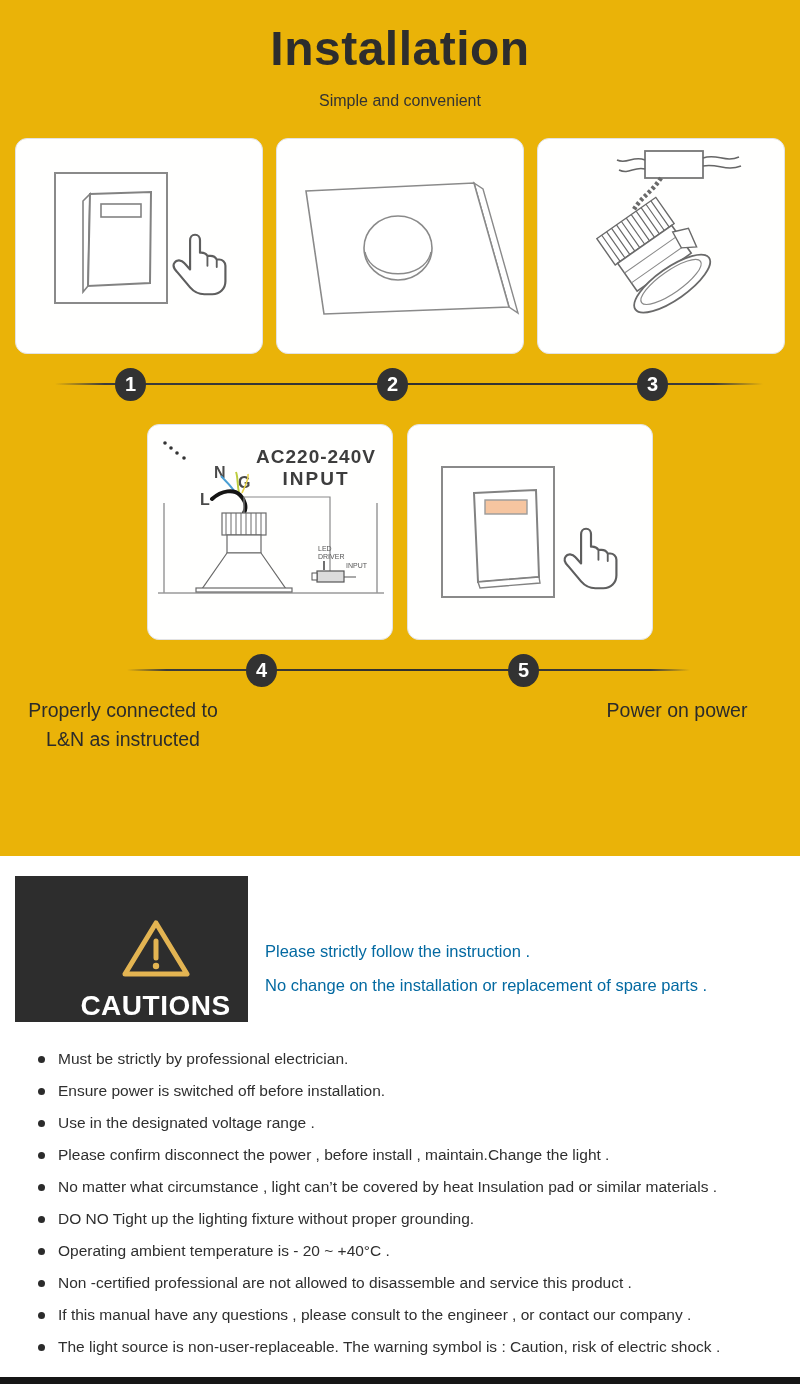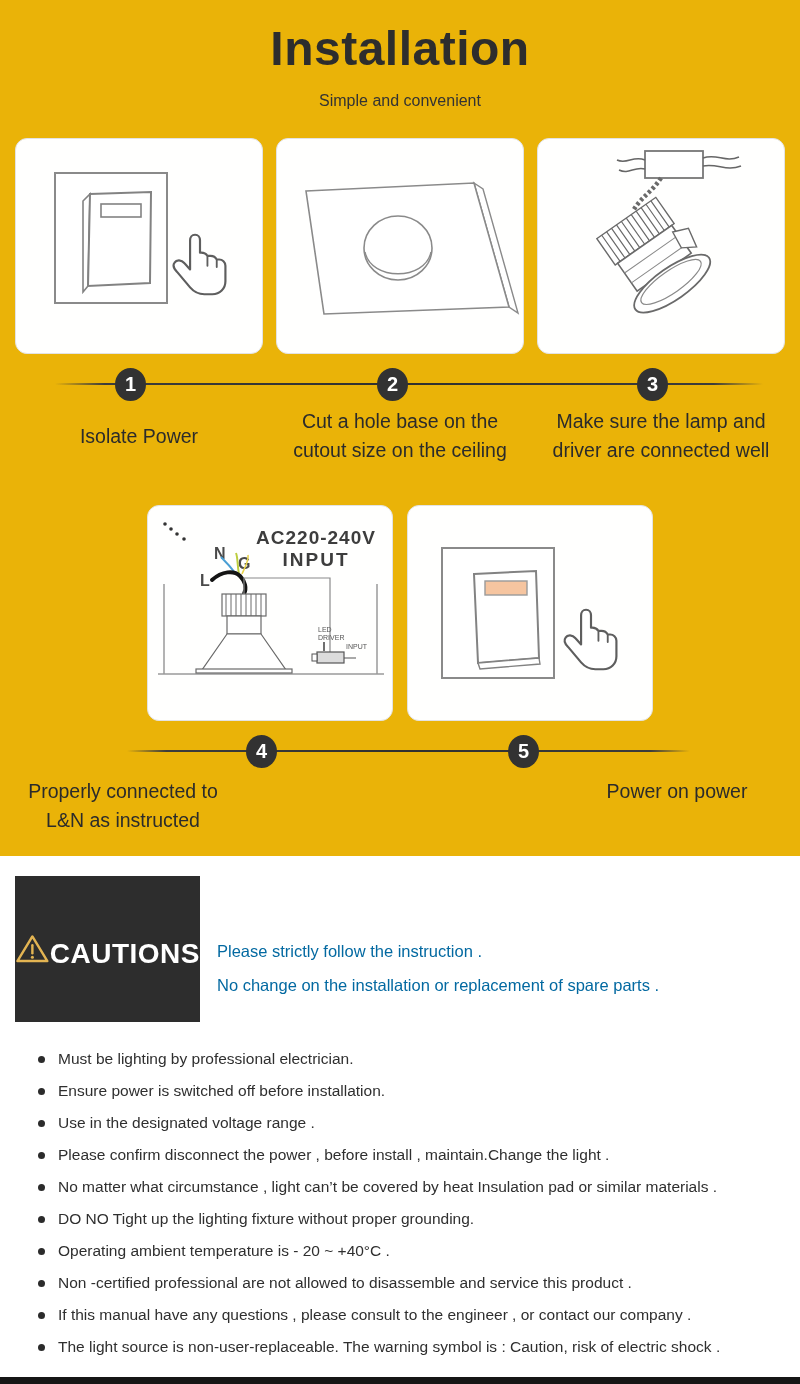--- a/index.html
+++ b/index.html
@@ -7,40 +7,40 @@
     width:800px;height:1384px;position:relative;background:#ffffff;
     font-family:"Liberation Sans", sans-serif;overflow:hidden;color:#2e2e2e;
   }
   .top-section{background:#eab308;height:856px;box-sizing:border-box;padding-top:20px;}
   .page-title{margin:0;text-align:center;font-size:48px;line-height:58px;font-weight:bold;color:#2d2d2d;letter-spacing:0.5px;}
   .page-subtitle{margin-top:10px;text-align:center;font-size:16px;line-height:26px;color:#333;}
   .panel-row1{display:flex;gap:13px;padding:0 15px;margin-top:24px;}
   .panel{background:#fffffe;border:1px solid #e3e3e4;border-radius:12px;height:216px;box-sizing:border-box;
          display:flex;align-items:center;justify-content:center;overflow:hidden;}
   .panel-row1 .panel{flex:1;}
-  .panel-row2{display:flex;gap:14px;justify-content:center;margin-top:40px;}
+  .panel-row2{display:flex;gap:14px;justify-content:center;margin-top:23px;}
   .panel-row2 .panel{width:246px;flex:none;}
   .badge-row{position:relative;height:33px;margin-top:14px;}
   .connector{position:absolute;top:15px;height:2px;
     background:linear-gradient(90deg,rgba(90,90,90,0) 0%,#3c3c3c 7%,#303030 50%,#3c3c3c 93%,rgba(90,90,90,0) 100%);}
   .connector-1{left:55px;width:708px;}
   .connector-2{left:127px;width:563px;}
   .step-badge{position:absolute;top:0;width:31px;height:33px;border-radius:50%;background:#323232;color:#fff;
     font-size:20px;font-weight:bold;display:flex;align-items:center;justify-content:center;}
   .caption-row1{display:flex;gap:13px;padding:0 15px;margin-top:6px;}
   .caption-row1 .cap-col{flex:1;display:flex;justify-content:center;align-items:center;}
   .caption-row2{display:flex;gap:14px;justify-content:space-between;margin-top:9px;}
   .caption-row2 .cap-col{width:246px;display:flex;justify-content:center;align-items:flex-start;}
   .step-caption{text-align:center;font-size:19.5px;line-height:29px;color:#2b2b2b;}
   .cap-w{max-width:242px;}
   .cap-w2{max-width:238px;}
   .cap-w4{max-width:232px;}
   .caution-section{display:flex;align-items:flex-start;margin:20px 15px 0;}
-  .caution-box{width:185px;height:146px;background:#2d2d2d;flex:none;display:flex;flex-direction:row;
-    align-items:center;justify-content:flex-end;}
+  .caution-box{width:185px;height:146px;background:#2d2d2d;flex:none;display:flex;flex-direction:column;
+    align-items:center;justify-content:flex-end;padding-left:48px;}
   .caution-heading{color:#ffffff;font-weight:bold;font-size:28px;letter-spacing:0.5px;margin-top:9px;}
   .caution-intro{margin-left:17px;padding-top:66px;font-size:16.5px;color:#0369a1;}
   .caution-intro p{margin:0 0 15px;line-height:19px;}
   .caution-list{list-style:none;margin:26px 0 0;padding:0 8px 0 38px;}
   .caution-list li{display:flex;align-items:center;height:22px;margin-bottom:10px;}
   .bullet-dot{width:7px;height:7px;border-radius:50%;background:#2b2b2b;margin-right:13px;flex:none;}
   .caution-item-text{font-size:15.5px;color:#2f2f2f;white-space:nowrap;}
   .bottom-bar{position:absolute;left:0;bottom:0;width:800px;height:7px;background:#161616;}
   svg text{font-family:"Liberation Sans",sans-serif;}
 </style>
@@ -95,31 +95,20 @@
     </div>
   </div>
 
   <div class="badge-row">
     <div class="connector connector-1"></div>
     <span class="step-badge" style="left:115px">1</span>
     <span class="step-badge" style="left:377px">2</span>
     <span class="step-badge" style="left:637px">3</span>
   </div>
 
-  <div class="caption-row1">
-    <div class="cap-col">
-        <div class="step-caption">Isolate Power</div>
-      </div>
-    <div class="cap-col">
-        <div class="step-caption cap-w">Cut a hole base on the cutout size on the ceiling</div>
-      </div>
-    <div class="cap-col">
-        <div class="step-caption cap-w2">Make sure the lamp and driver are connected well</div>
-      </div>
-  </div>
 
   <div class="panel-row2">
 
     <div class="panel">
       <svg width="244" height="214" viewBox="0 0 244 214">
         <circle cx="17" cy="18" r="1.8" fill="#333"></circle>
           <circle cx="23" cy="23" r="1.8" fill="#333"></circle>
         <circle cx="29" cy="28" r="1.8" fill="#333"></circle>
           <circle cx="36" cy="33" r="1.8" fill="#333"></circle>
         <text x="168" y="38" text-anchor="middle" font-size="19" font-weight="bold" fill="#3d3d3d" letter-spacing="1">AC220-240V</text>
@@ -190,21 +179,21 @@
   </div>
   <div class="caution-intro">
     <p>Please strictly follow the instruction .</p>
     <p>No change on the installation or replacement of spare parts .</p>
   </div>
 </div>
 
 <ul class="caution-list">
   <li>
       <span class="bullet-dot"></span>
-      <span class="caution-item-text">Must be lighting by professional electrician.</span>
+      <span class="caution-item-text">Must be strictly by professional electrician.</span>
     </li>
   <li>
       <span class="bullet-dot"></span>
       <span class="caution-item-text">Ensure power is switched off before installation.</span>
     </li>
   <li>
       <span class="bullet-dot"></span>
       <span class="caution-item-text">Use in the designated voltage range .</span>
     </li>
   <li>

